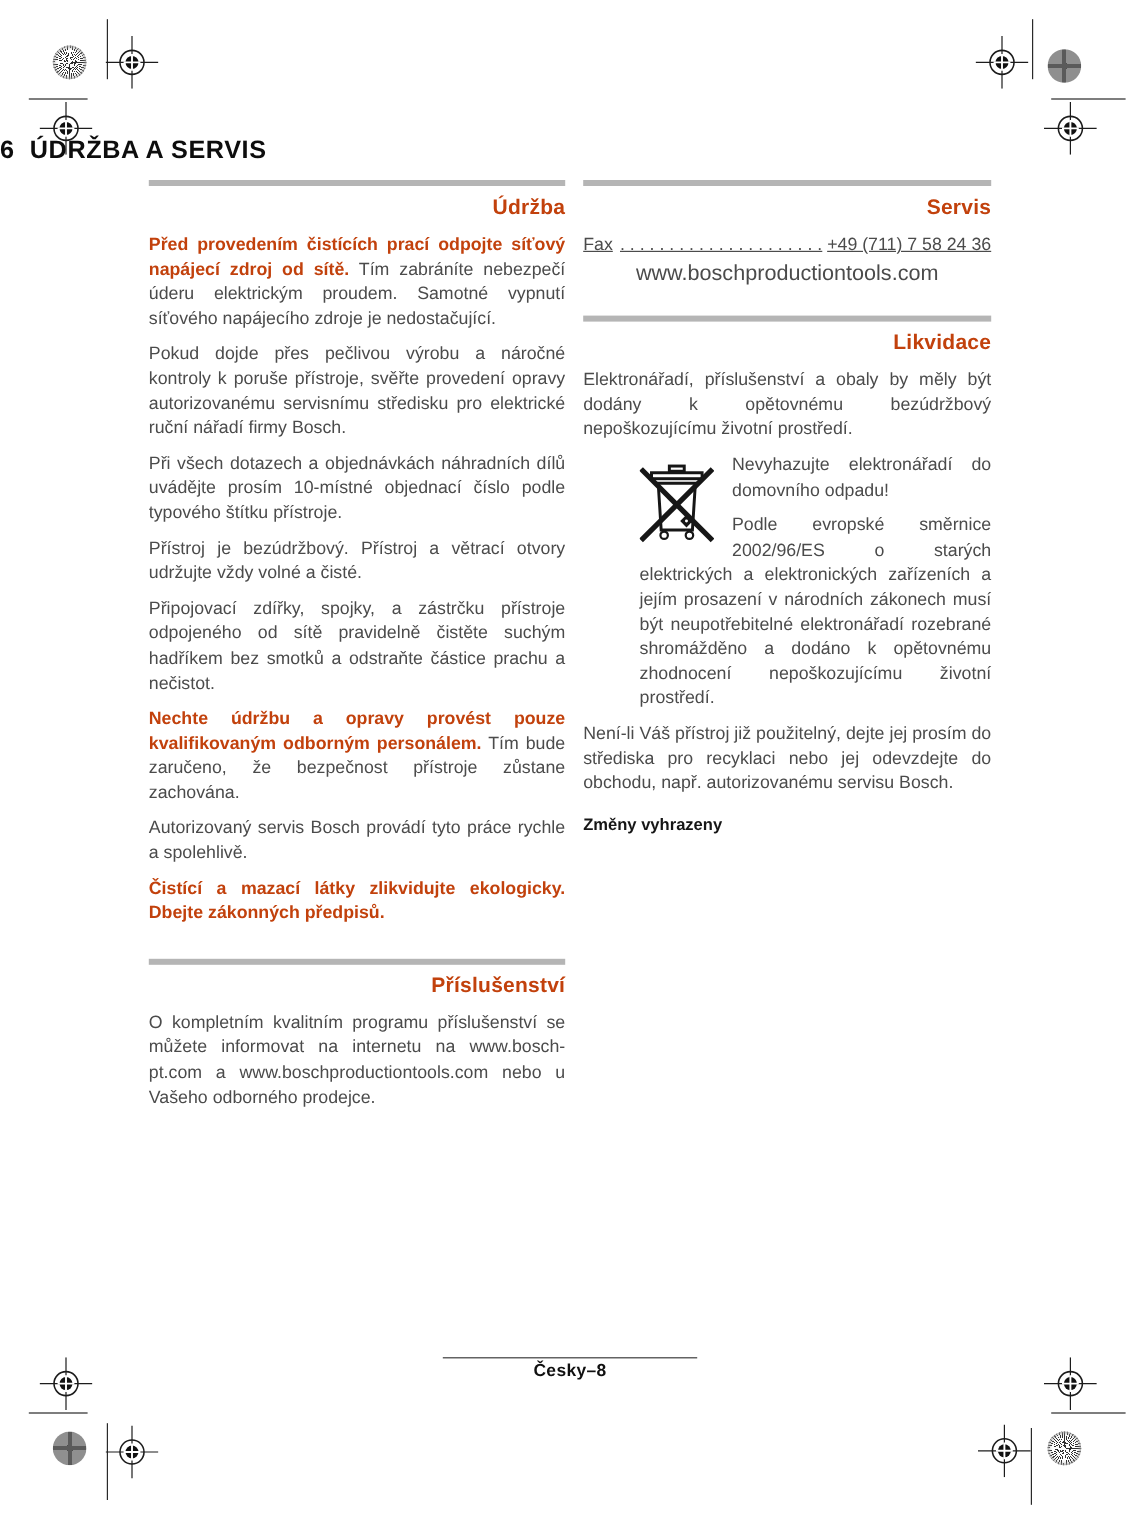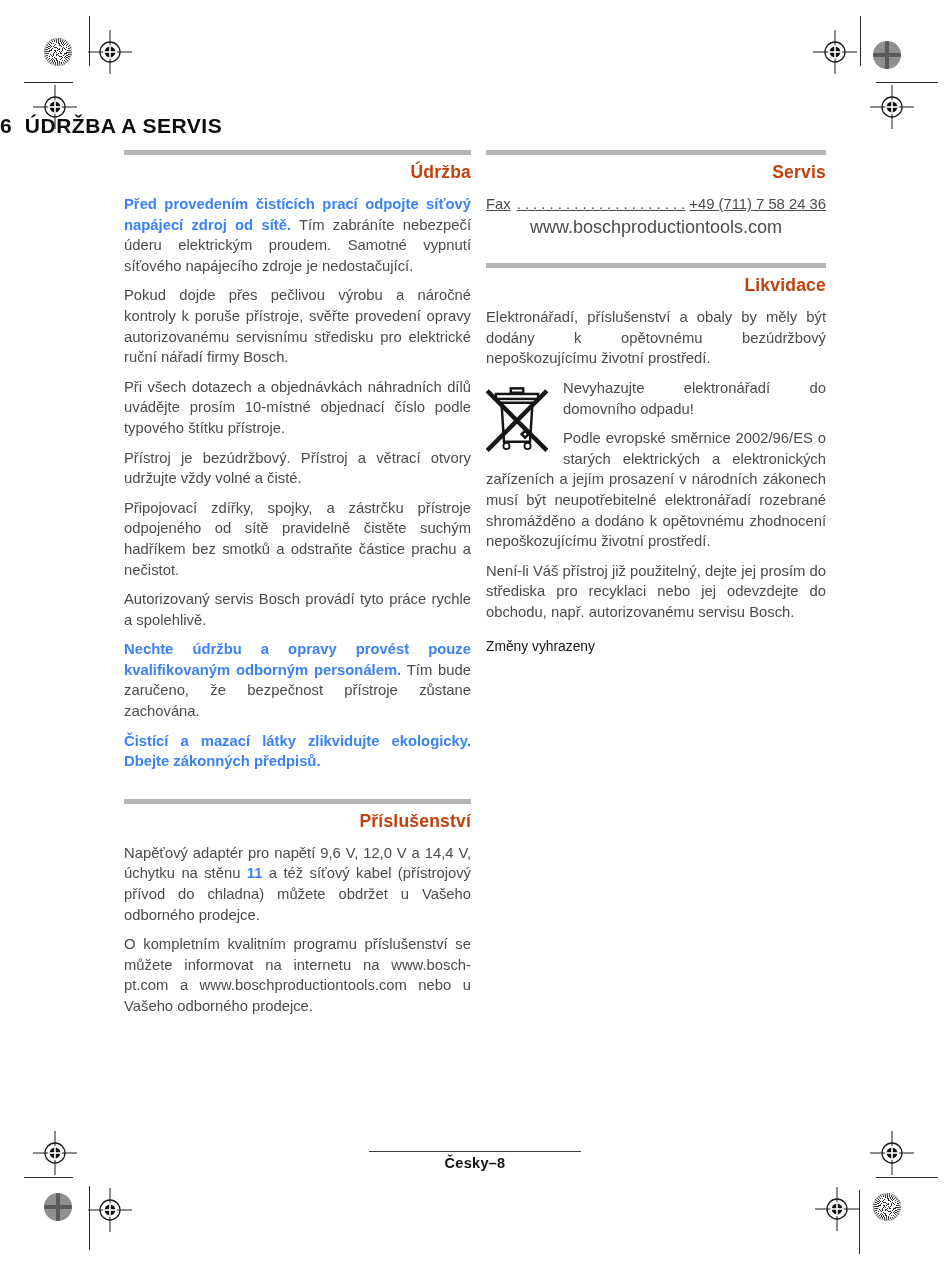--- a/index.html
+++ b/index.html
@@ -32,32 +32,32 @@
     font-size:21px;font-weight:bold;color:#0d0d0d;letter-spacing:.5px;white-space:pre;
   }
   .col{position:absolute;top:150px;}
   .col-left{left:124px;width:347px;}
   .col-right{left:486px;width:340px;}
 
   .sec{margin:0 0 22px 0;}
   .sec-bar{height:5px;background:#b5b5b5;margin-bottom:7px;}
   .sec h2{margin:0 0 11px 0;font-size:17.5px;color:#c2410c;letter-spacing:.2px;text-align:right;}
   p.body{margin:0 0 9px 0;font-size:14.8px;line-height:20.6px;text-align:justify;}
-  p.body b{color:#3b82f6;}
+  p.body b{color:#c2410c;}
   p.lastp{margin-bottom:0;}
 
   .faxrow{display:flex;align-items:baseline;font-size:14.8px;line-height:20.6px;margin:3px 0 2px 0;text-decoration:underline;}
   .faxrow .dots{flex:1;overflow:hidden;white-space:nowrap;padding:0 6px;color:#4b4b4b;}
   .website{font-size:18px;line-height:20.6px;margin:0 0 10px 0;text-align:center;}
 
   .weee{float:left;width:62px;height:80px;margin:2px 15px 4px 0;}
-  .disposal-flow{overflow:visible;}
-  .note{margin:16px 0 0 0;font-size:13.8px;font-weight:normal;color:#161616;}
-
-  .footer{position:absolute;top:1131px;left:0;right:0;text-align:center;margin-top:20px;}
+  .disposal-flow{overflow:visible;margin-left:47px;}
+  .note{margin:16px 0 0 0;font-size:13.8px;font-weight:bold;color:#161616;}
+
+  .footer{position:absolute;top:1131px;left:0;right:0;text-align:center;}
   .footer-line{width:212px;margin:0 auto;border-top:1.5px solid #3d3d3d;}
   .footer-label{margin-top:3px;font-size:14.5px;font-weight:bold;color:#101010;letter-spacing:.3px;}
 </style>
 </head>
 <body>
 
 <div class="page">
 
   <div class="pinwheel" style="left:44px;top:38px;"></div>
   <div class="cropline" style="left:89px;top:16px;width:1px;height:50px;"></div>
@@ -143,29 +143,28 @@
 
   <div class="col col-left">
     <section class="sec">
       <div class="sec-bar"></div>
       <h2>Údržba</h2>
       <p class="body"><b>Před provedením čistících prací odpojte síťový napájecí zdroj od sítě.</b> <span>Tím zabráníte nebezpečí úderu elektrickým proudem. Samotné vypnutí síťového napájecího zdroje je nedostačující.</span></p>
       <p class="body">Pokud dojde přes pečlivou výrobu a náročné kontroly k poruše přístroje, svěřte provedení opravy autorizovanému servisnímu středisku pro elektrické ruční nářadí firmy Bosch.</p>
       <p class="body">Při všech dotazech a objednávkách náhradních dílů uvádějte prosím 10-místné objednací číslo podle typového štítku přístroje.</p>
       <p class="body">Přístroj je bezúdržbový. Přístroj a větrací otvory udržujte vždy volné a čisté.</p>
       <p class="body">Připojovací zdířky, spojky, a zástrčku přístroje odpojeného od sítě pravidelně čistěte suchým hadříkem bez smotků a odstraňte částice prachu a nečistot.</p>
+      <p class="body"><b>Nechte údržbu a opravy provést pouze kvalifikovaným odborným personálem.</b> <span>Tím bude zaručeno, že bezpečnost přístroje zůstane zachována.</span></p>
       <p class="body">Autorizovaný servis Bosch provádí tyto práce rychle a spolehlivě.</p>
-      <p class="body"><b>Nechte údržbu a opravy provést pouze kvalifikovaným odborným personálem.</b> <span>Tím bude zaručeno, že bezpečnost přístroje zůstane zachována.</span></p>
       <p class="body lastp"><b>Čistící a mazací látky zlikvidujte ekologicky. Dbejte zákonných předpisů.</b></p>
     </section>
 
     <section class="sec" style="margin-top:27px;">
       <div class="sec-bar"></div>
       <h2>Příslušenství</h2>
-      <p class="body"><span>Napěťový adaptér pro napětí 9,6 V, 12,0 V a 14,4 V, úchytku na stěnu </span><b>11</b><span> a též síťový kabel (přístrojový přívod do chladna) můžete obdržet u Vašeho odborného prodejce.</span></p>
       <p class="body lastp">O kompletním kvalitním programu příslušenství se můžete informovat na internetu na www.bosch-pt.com a www.boschproductiontools.com nebo u Vašeho odborného prodejce.</p>
     </section>
   </div>
 
   <div class="col col-right">
     <section class="sec">
       <div class="sec-bar"></div>
       <h2>Servis</h2>
       <div class="faxrow">
         <span>Fax</span>

